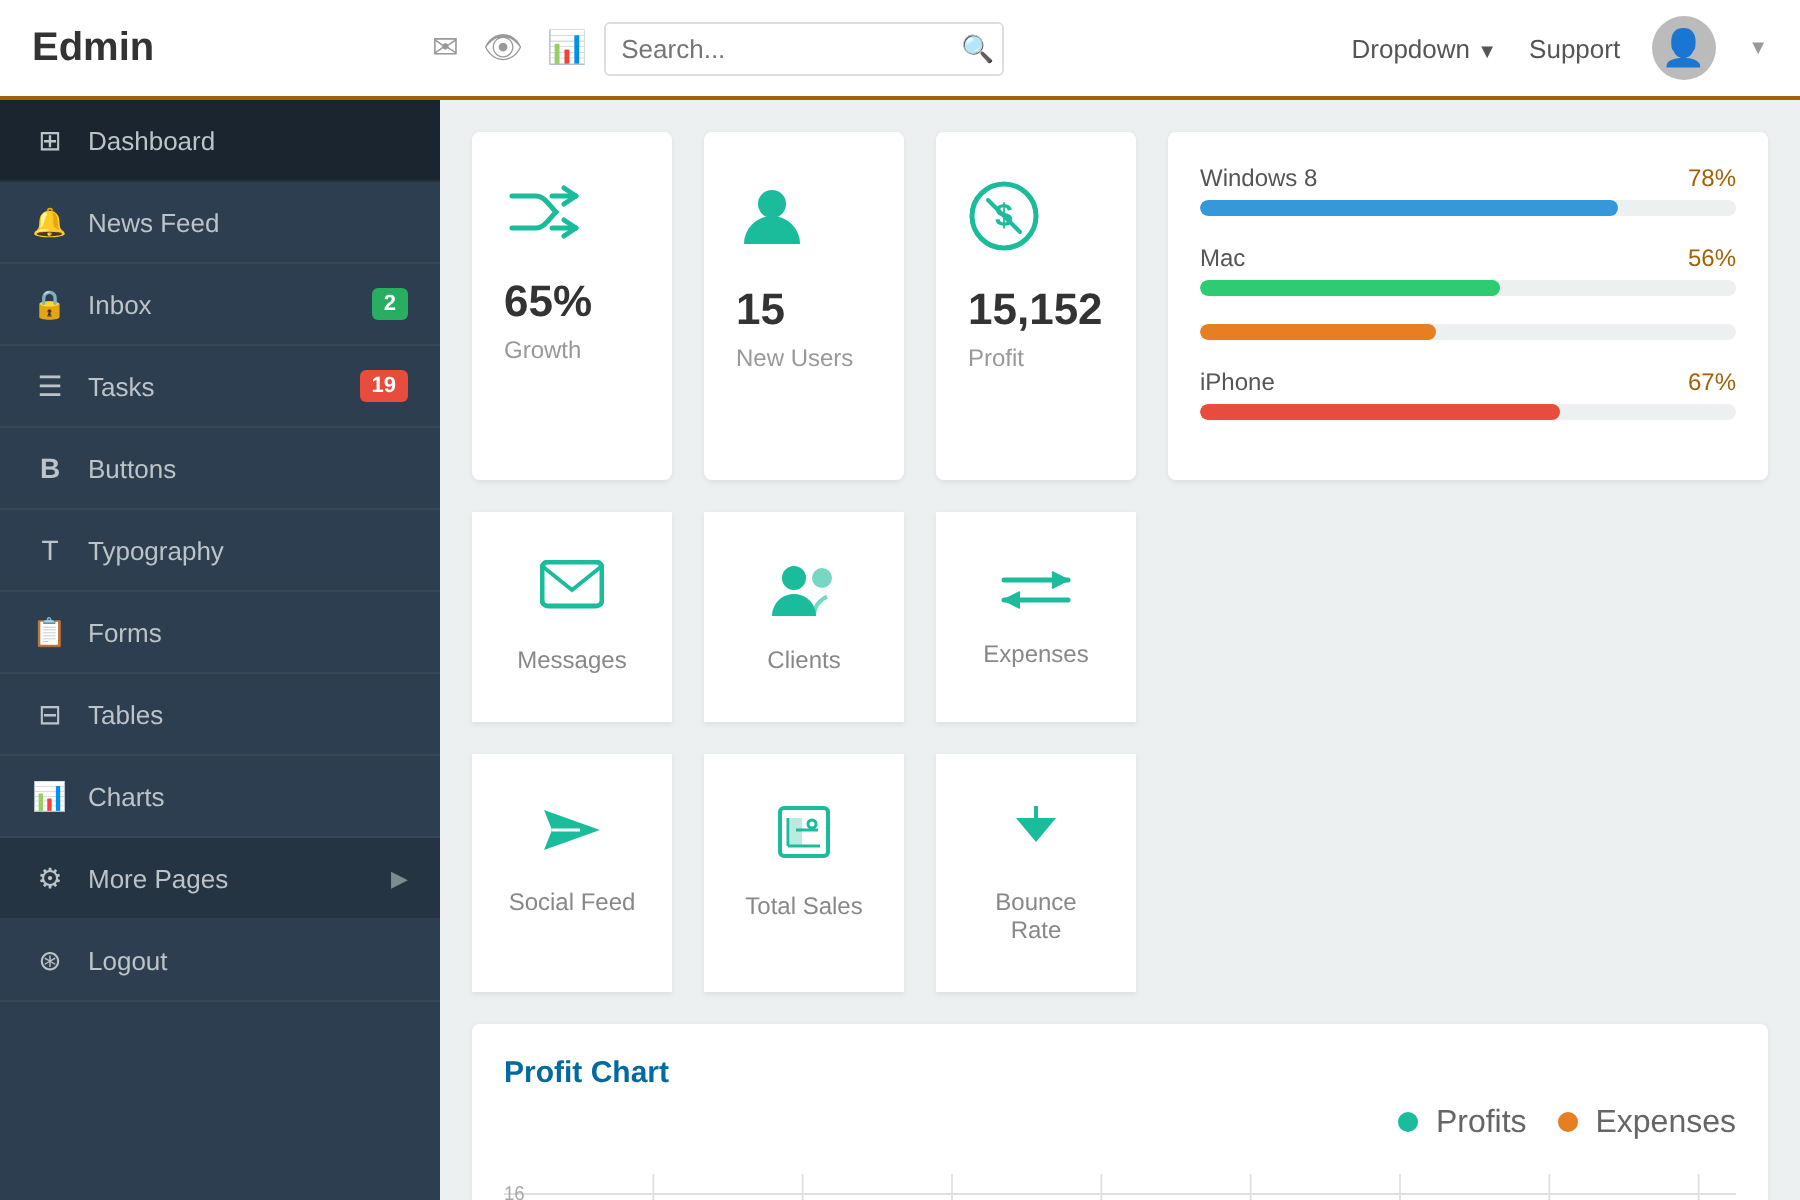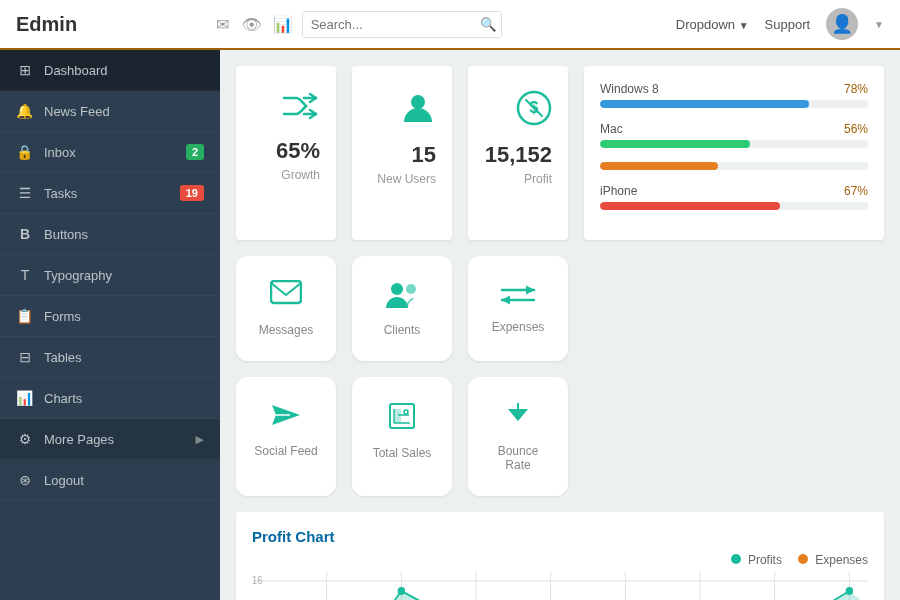--- a/index.html
+++ b/index.html
@@ -135,21 +135,21 @@
     .stats-row {
       display: grid;
       grid-template-columns: 1fr 1fr 1fr 300px;
       gap: 16px;
       margin-bottom: 16px;
     }
     .stat-card {
       background: #fff;
       border-radius: 4px;
       padding: 24px 16px;
-      text-align: right;
+      text-align: left;
       box-shadow: 0 1px 3px rgba(0,0,0,0.08);
     }
     .stat-icon {
       font-size: 32px;
       color: #1abc9c;
       margin-bottom: 8px;
     }
     .stat-value {
       font-size: 22px;
       font-weight: bold;
@@ -196,21 +196,21 @@
 
     
     .icon-cards-row {
       display: grid;
       grid-template-columns: 1fr 1fr 1fr 300px;
       gap: 16px;
       margin-bottom: 16px;
     }
     .icon-card {
       background: #fff;
-      border-radius: 12px;
+      border-radius: 0;
       padding: 24px 16px;
       text-align: center;
       box-shadow: 0 1px 3px rgba(0,0,0,0.08);
       cursor: pointer;
     }
     .icon-card-icon {
       font-size: 28px;
       color: #1abc9c;
       margin-bottom: 8px;
     }
@@ -230,23 +230,23 @@
     .chart-title {
       font-size: 15px;
       font-weight: bold;
       color: #0369a1;
       margin-bottom: 8px;
     }
     .chart-legend {
       display: flex;
       justify-content: flex-end;
       gap: 16px;
-      font-size: 12px;
+      font-size: 16px;
       color: #666;
-      margin-bottom: 4px;
+      margin-bottom: 16px;
     }
     .legend-dot {
       display: inline-block;
       width: 10px;
       height: 10px;
       border-radius: 50%;
       margin-right: 4px;
     }
     .dot-green { background: #1abc9c; }
     .dot-orange { background: #e67e22; }

